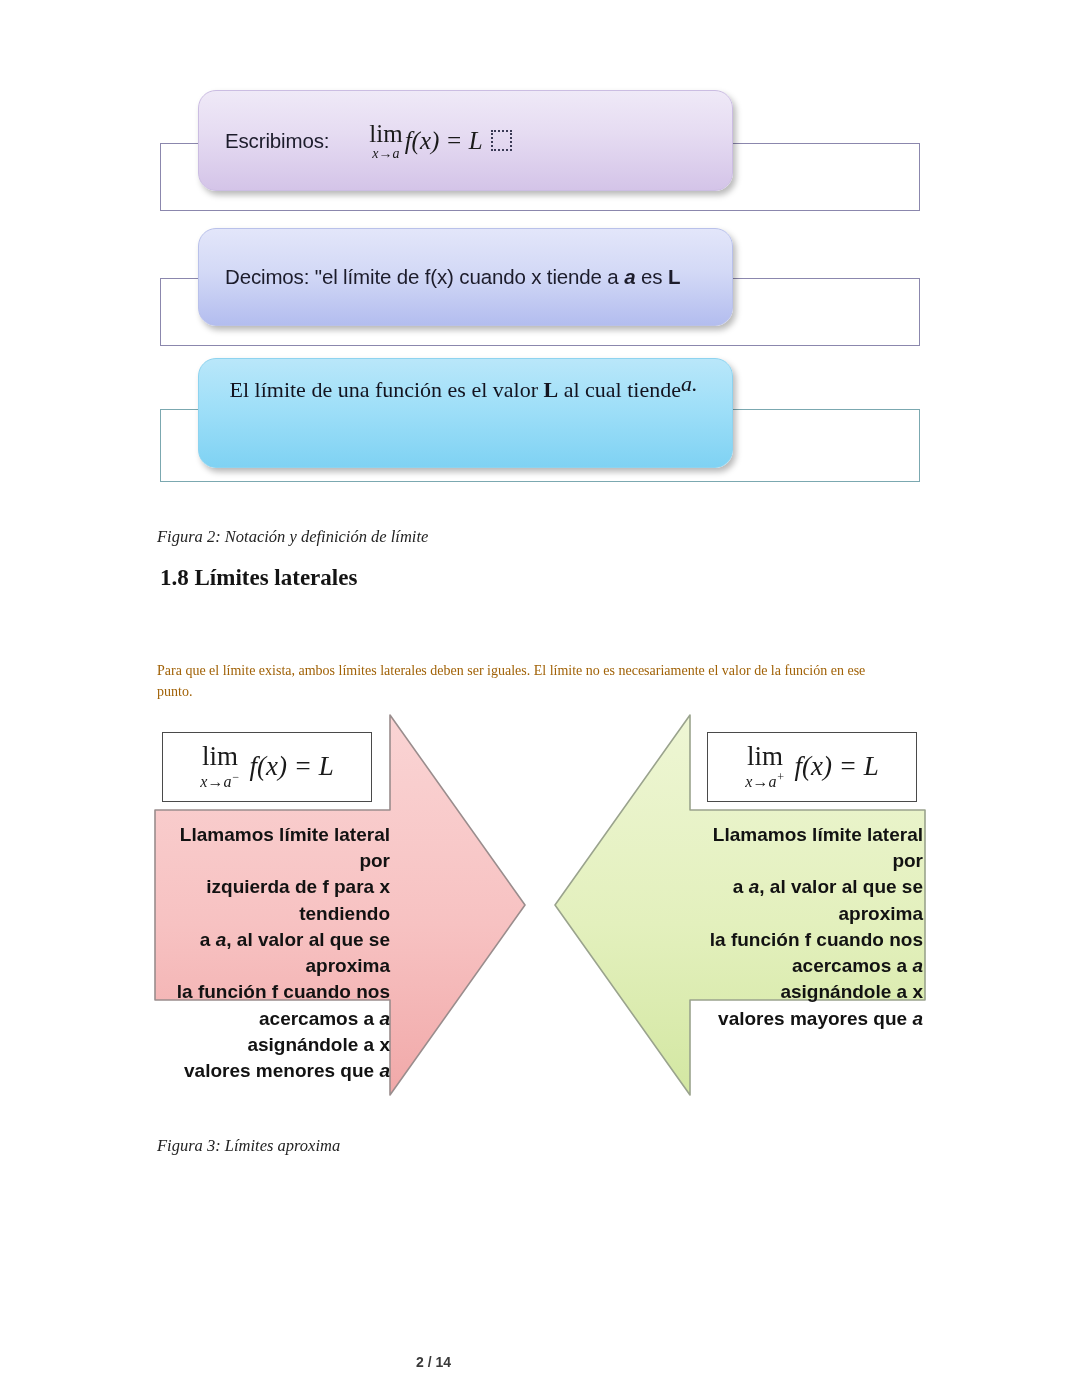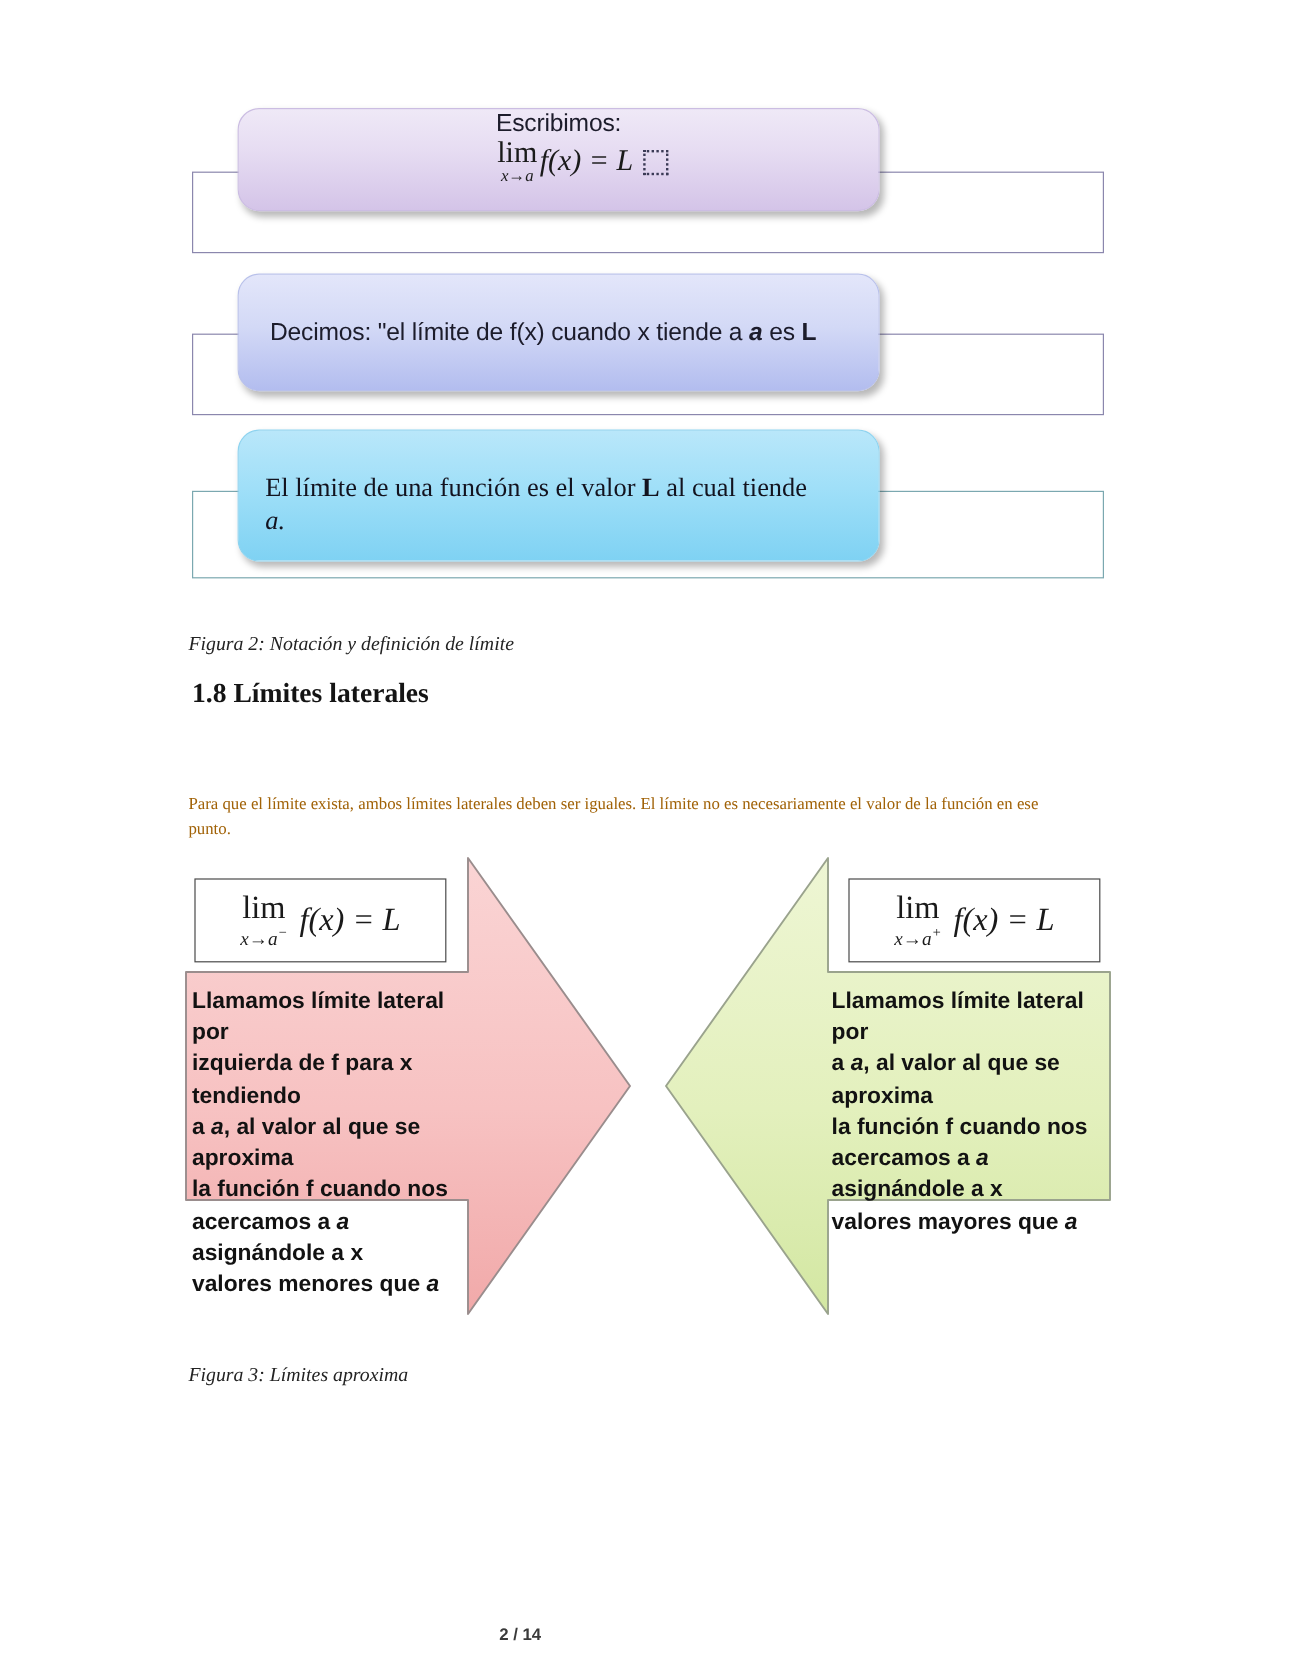--- a/index.html
+++ b/index.html
@@ -46,21 +46,21 @@
   }
   .callout.c2 {
     background: linear-gradient(180deg, #e3e6fa 0%, #d3d9f6 45%, #b3bdef 100%);
     border: 1px solid #b9c1ea;
   }
   .callout.c3 {
     background: linear-gradient(180deg, #b9e7fa 0%, #9fdff8 45%, #7fd2f3 100%);
     border: 1px solid #8ed3ef;
     align-items: flex-start;
     padding-top: 14px;
-    flex-direction: column;
+    flex-direction: row;
     justify-content: center;
   }
 
   .callout-text {
     font-family: "Liberation Sans", "DejaVu Sans", sans-serif;
     font-size: 20.5px;
     color: #1c1c2b;
     letter-spacing: -0.15px;
     white-space: nowrap;
   }
@@ -191,21 +191,21 @@
   .fb-math .limop .lim-top { font-size: 27px; }
   .fb-math .limop .lim-sub { font-size: 16px; }
   .fb-math .sup { font-size: 12px; vertical-align: super; }
 
   .arrow-text {
     position: absolute;
     font-family: "Liberation Sans", "DejaVu Sans", sans-serif;
     font-size: 19px;
     font-weight: 600;
     color: #121212;
-    text-align: left;
+    text-align: right;
     line-height: 1.38;
   }
   .arrow-text i { font-style: italic; }
   .arrow-text b { font-weight: 800; font-style: italic; }
 
   .footer {
     position: absolute;
     left: 0;
     width: 867px;
     text-align: center;
@@ -217,21 +217,21 @@
 </style>
 </head>
 <body>
 
 <div id="figure2">
 
   <div class="outline-rect" style="left:160px; top:143px; width:760px; height:68px;"></div>
   <div class="outline-rect" style="left:160px; top:278px; width:760px; height:68px;"></div>
   <div class="outline-rect teal" style="left:160px; top:409px; width:760px; height:73px;"></div>
 
-  <div class="callout c1" style="left:198px; top:90px; width:535px; height:86px;flex-direction:column;">
+  <div class="callout c1" style="left:198px; top:90px; width:535px; height:101px;">
     <span class="callout-text">Escribimos:</span>
     <span class="f1-wrap">
       <span class="limop">
         <span class="lim-top">lim</span>
         <span class="lim-sub">x→a</span>
       </span>
       <span class="mathfx" style="margin-left:2px;">f(x) = L</span>
       <span class="dotted-sq"></span>
     </span>
   </div>

